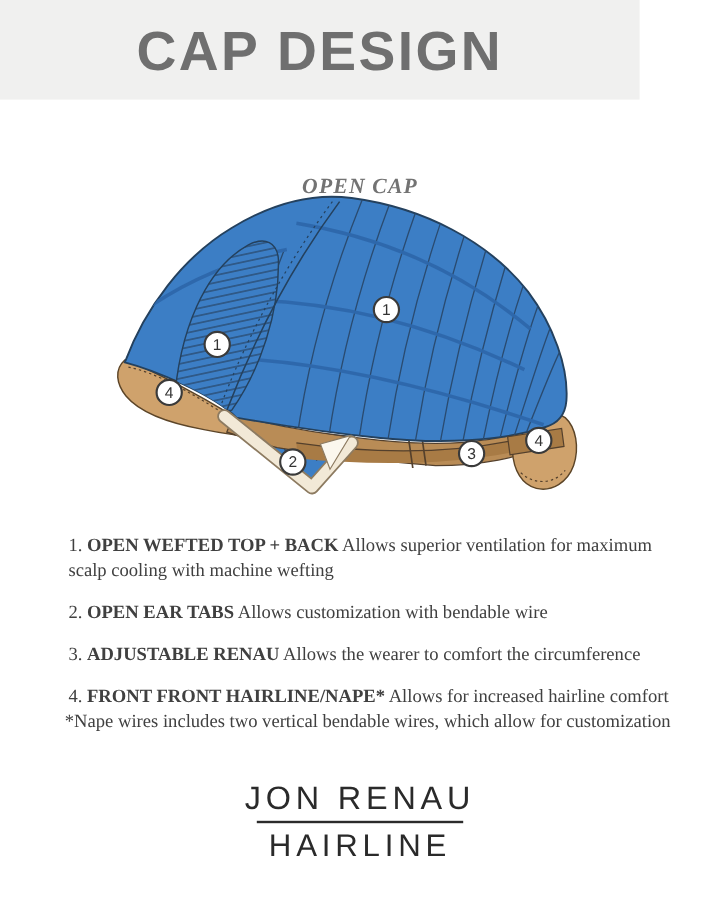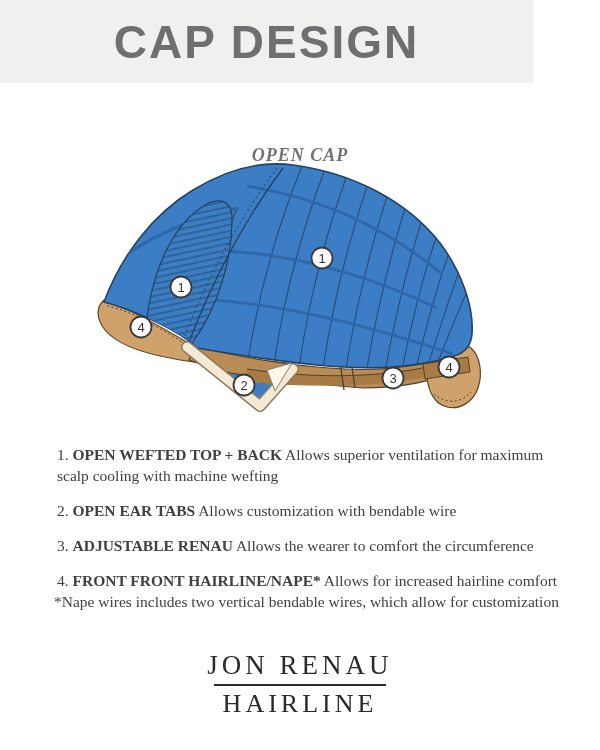--- a/index.html
+++ b/index.html
@@ -12,21 +12,21 @@
   .subtitle{position:absolute;left:0;top:119px;width:600px;text-align:center;
             font-family:"Liberation Serif", serif;font-weight:bold;font-style:italic;
             font-size:18px;color:#737373;letter-spacing:1px;margin-top:26px;}
   .cap-svg{position:absolute;left:97px;top:158px;}
   .features{position:absolute;left:57px;top:444px;width:508px;color:#404040;
             font-size:15.5px;line-height:21px;}
   .feat{margin-bottom:14px;}
   .feat b{font-weight:bold;}
   .footnote{white-space:nowrap;margin-left:-3px;}
   .logo{position:absolute;left:0;top:650px;width:600px;text-align:center;color:#2A2A2A;
-        font-family:Liberation Serif, serif;}
+        font-family:Liberation Sans, sans-serif;}
   .logo-line1{font-size:27px;letter-spacing:4px;}
   .logo-divider{width:172px;height:0;border-top:2px solid #2B2B2B;margin:3px auto 3px auto;}
   .logo-line2{font-size:26px;letter-spacing:4px;}
   .co{fill:#ffffff;stroke:#3A3A3A;stroke-width:1.8;}
   .cot{font-family:"Liberation Sans", sans-serif;font-size:13px;fill:#333333;
        text-anchor:middle;dominant-baseline:central;}
   .weft{stroke:#2A4B70;stroke-width:1.1;fill:none;}
   .thick{stroke:#2D67AB;stroke-width:3;fill:none;opacity:.95;}
   .stitch{stroke:#54402C;stroke-width:1;fill:none;stroke-dasharray:2 2.5;}
 </style>

